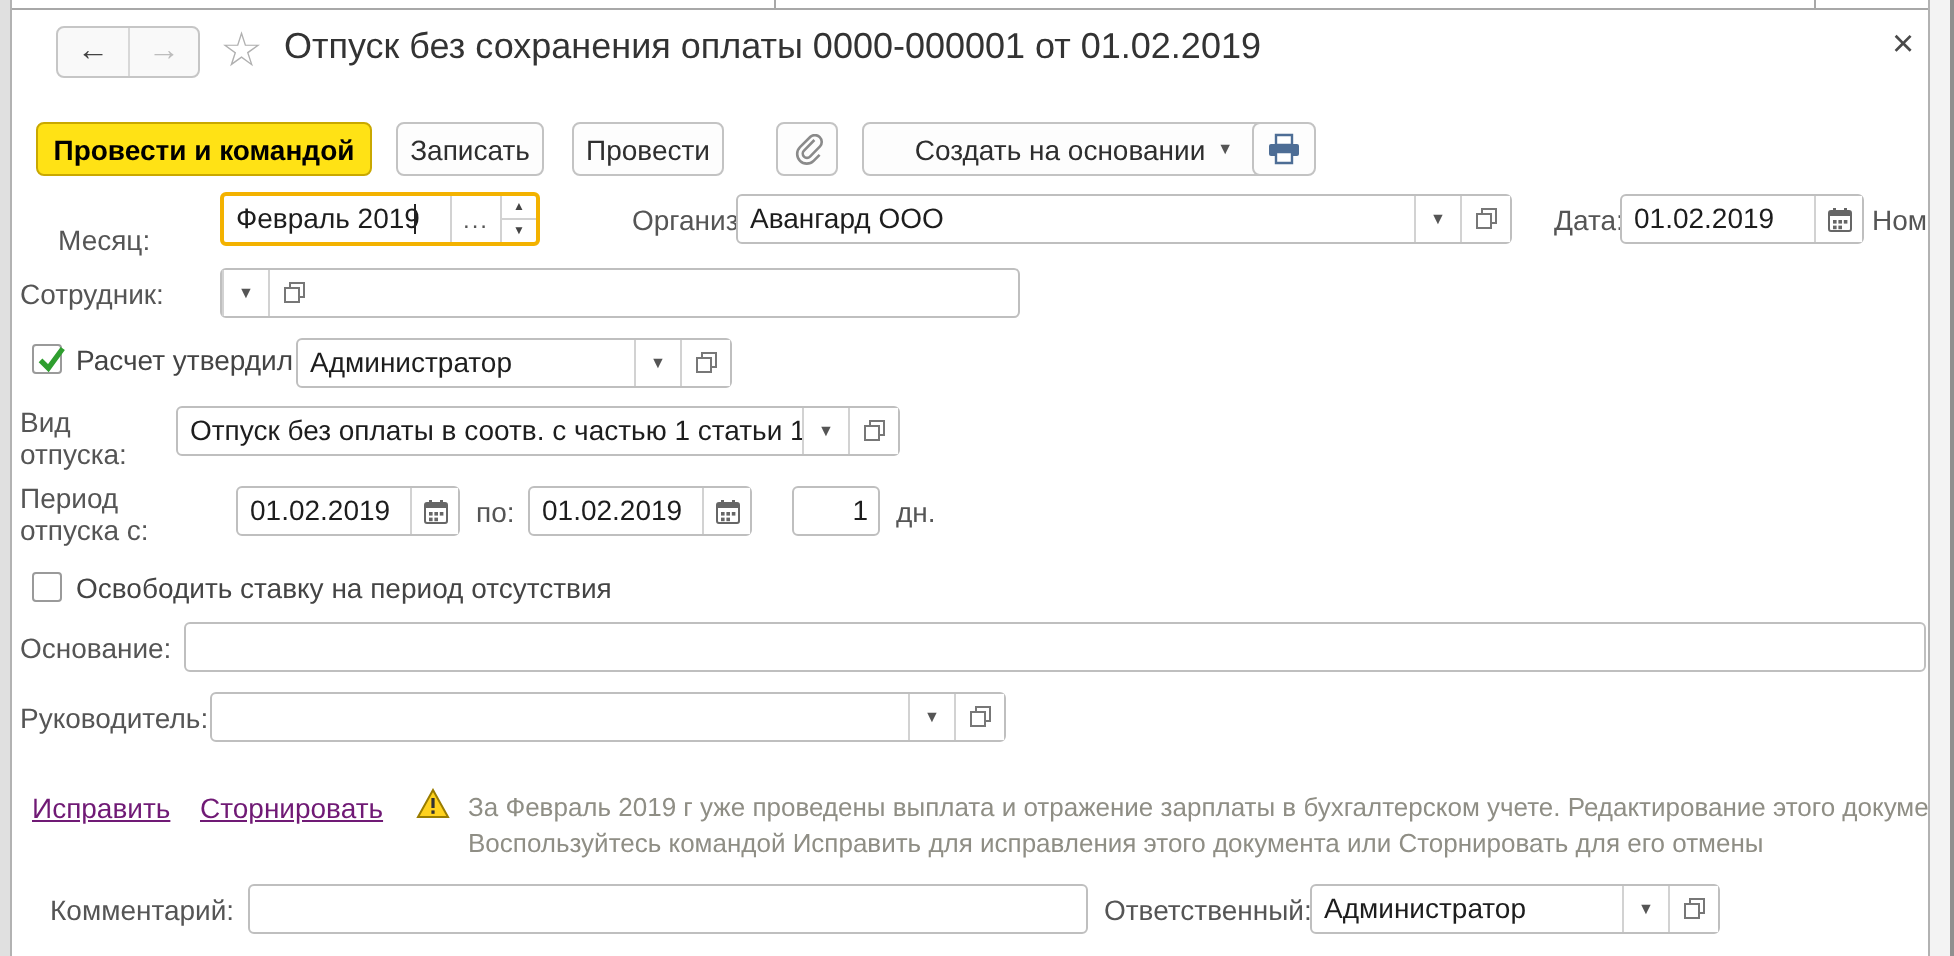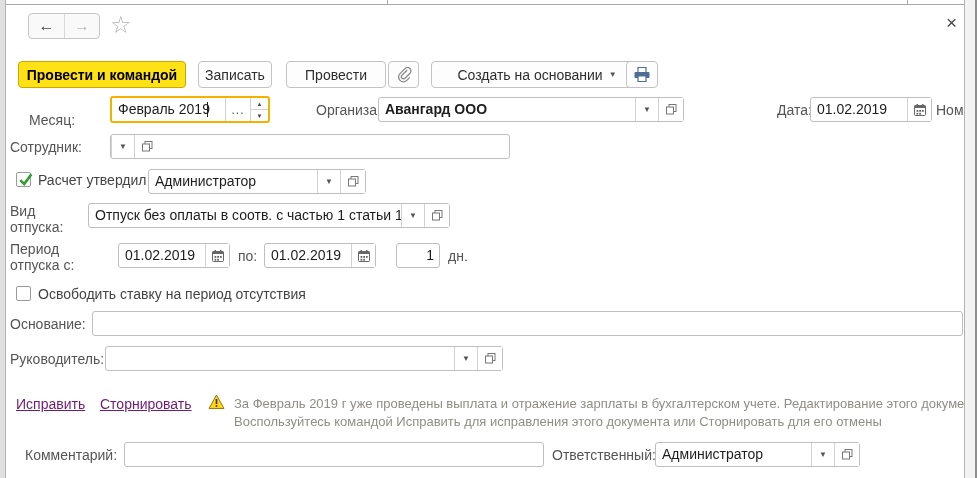--- a/index.html
+++ b/index.html
@@ -63,29 +63,30 @@
 
   <div class="navgrp">
     <button class="navbtn">
         <span>←</span>
       </button>
     <button class="navbtn disabled">
         <span>→</span>
       </button>
   </div>
   <div class="star">☆</div>
+  <div class="title">Отпуск без сохранения оплаты 0000-000001 от 01.02.2019</div>
   <div class="close">×</div>
 
   <button class="btn primary" style="left:18px;top:61px;width:168px;">
       <span>Провести и командой</span>
     </button>
   <button class="btn" style="left:198px;top:61px;width:74px;">
       <span>Записать</span>
     </button>
-  <button class="btn" style="left:286px;top:61px;width:100px;">
+  <button class="btn" style="left:286px;top:61px;width:76px;">
       <span>Провести</span>
     </button>
   <button class="btn" style="left:388px;top:61px;width:31px;">
     <svg width="16" height="16" viewBox="0 0 16 16">
         <path d="M11.2 3 6 8.3 a2.1 2.1 0 0 0 3 3 L14 6.2 a3.4 3.4 0 0 0 -4.8 -4.8 L4 6.6 a4.8 4.8 0 0 0 6.8 6.8 l3 -3" fill="none" stroke="#8a8a8a" stroke-width="1.3"></path>
       </svg>
   </button>
   <button class="btn" style="left:431px;top:61px;width:212px;">
     <span>Создать на основании</span>
     <span class="dd-glyph">▼</span>
@@ -105,21 +106,21 @@
         <span>...</span>
       </span>
     <span class="spin">
       <span class="sp">▲</span>
       <span class="sp">▼</span>
     </span>
   </div>
   <div class="caret" style="left:207px;top:102px;"></div>
 
   <div class="lbl" style="left:283px;top:102px;margin-left:33px;">Организация:</div>
-  <div class="field" style="left:378px;top:97px;width:306px;font-weight:bold;">
+  <div class="field" style="left:368px;top:97px;width:388px;">
     <span class="val">Авангард ООО</span>
     <span class="seg dd">
         <span class="dd-glyph">▼</span>
       </span>
     <span class="seg open">
       <svg width="13" height="13" viewBox="0 0 13 13">
           <rect x="4" y="1.5" width="7" height="7" fill="#fff" stroke="#777"></rect>
           <rect x="1.5" y="4" width="7" height="7" fill="#fff" stroke="#777"></rect>
         </svg>
     </span>

